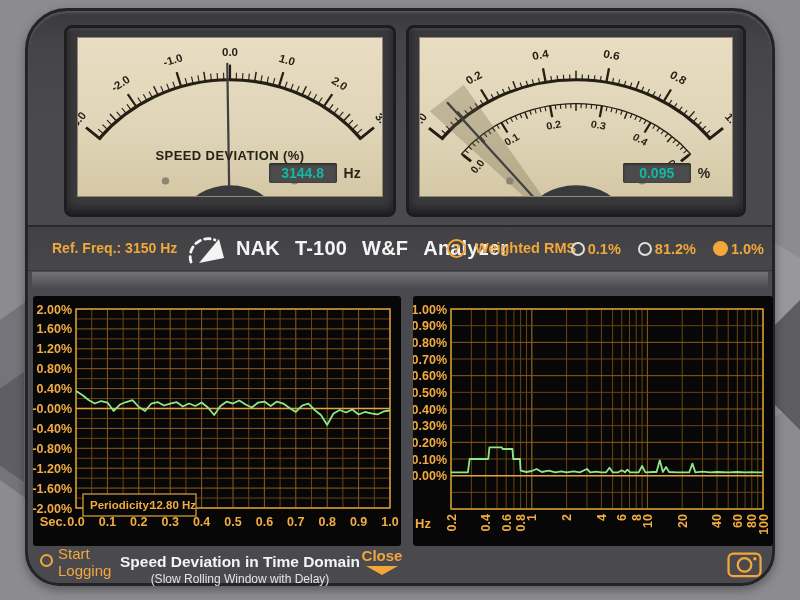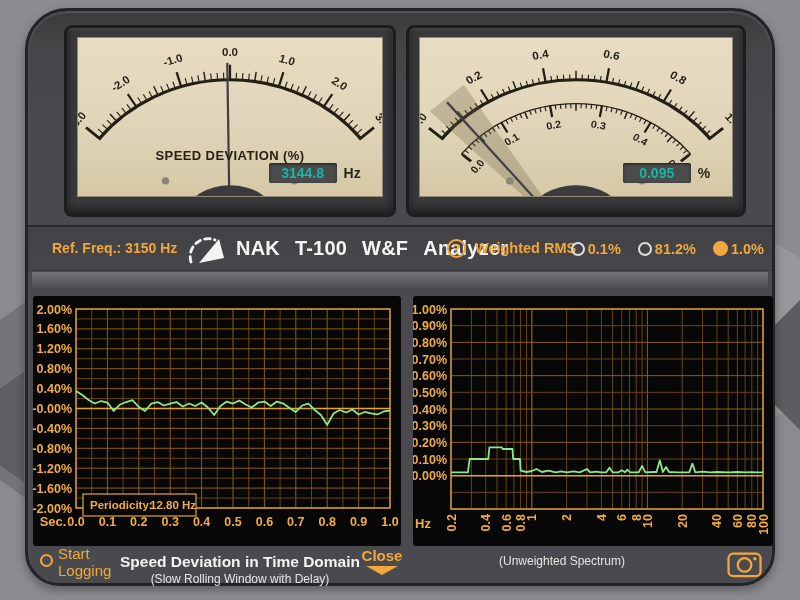--- a/index.html
+++ b/index.html
@@ -490,21 +490,20 @@
       </div>
       <div class="chart-caption caption-left">
         <div class="t">Speed Deviation in Time Domain</div>
         <div class="s">(Slow Rolling Window with Delay)</div>
       </div>
       <div class="close-block">
         <div class="close-label">Close</div>
         <div class="close-chevron"></div>
       </div>
       <div class="chart-caption caption-right">
-        <div class="s">(Unweighted Spectrum)</div>
       </div>
       <svg class="camera" viewBox="0 0 40 34">
         <rect x="2.5" y="7" width="34" height="24" rx="5" fill="none" stroke="#f2a73b" stroke-width="2.4"></rect>
         <circle cx="19.5" cy="19" r="7.2" fill="none" stroke="#f2a73b" stroke-width="2.4"></circle>
         <circle cx="30.5" cy="12.5" r="1.8" fill="#f2a73b"></circle>
       </svg>
     </div>
 
   </div>
 </div>

